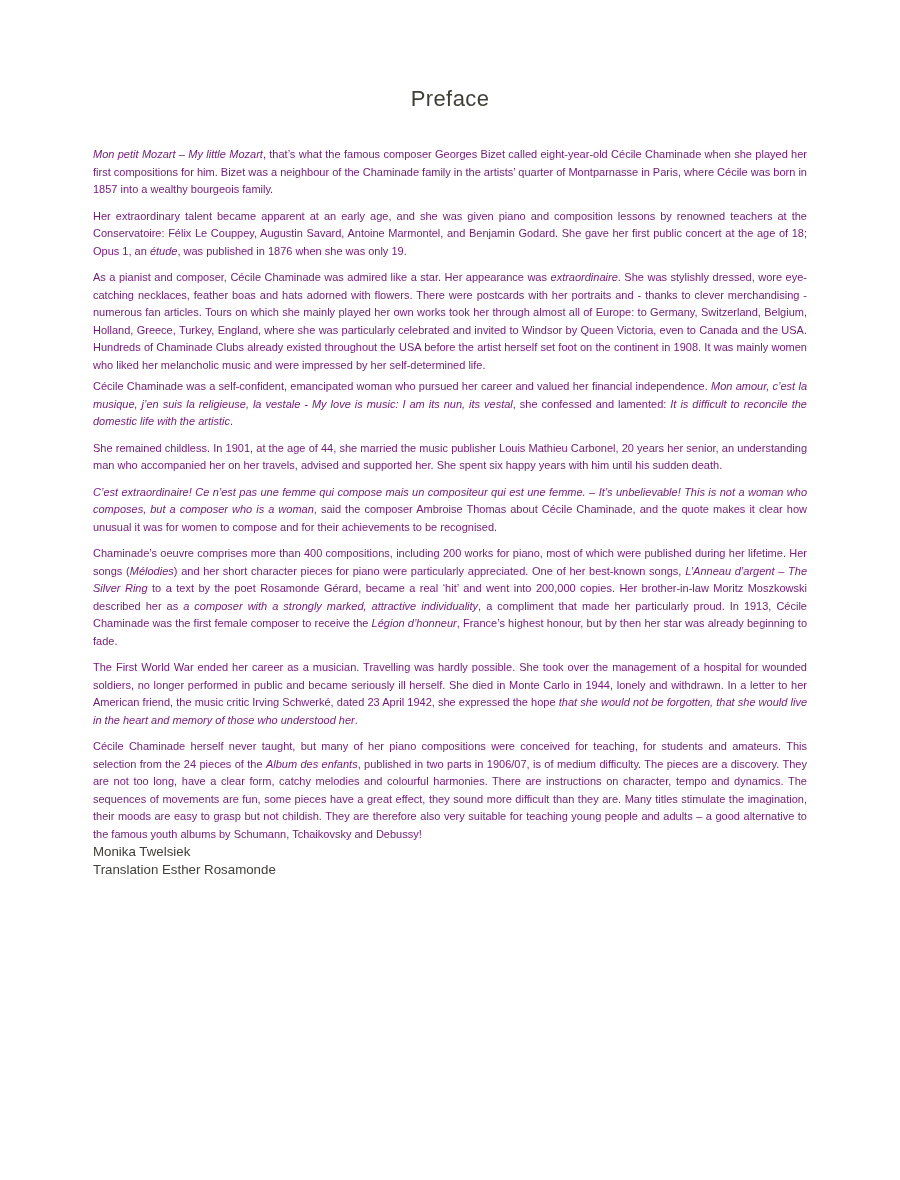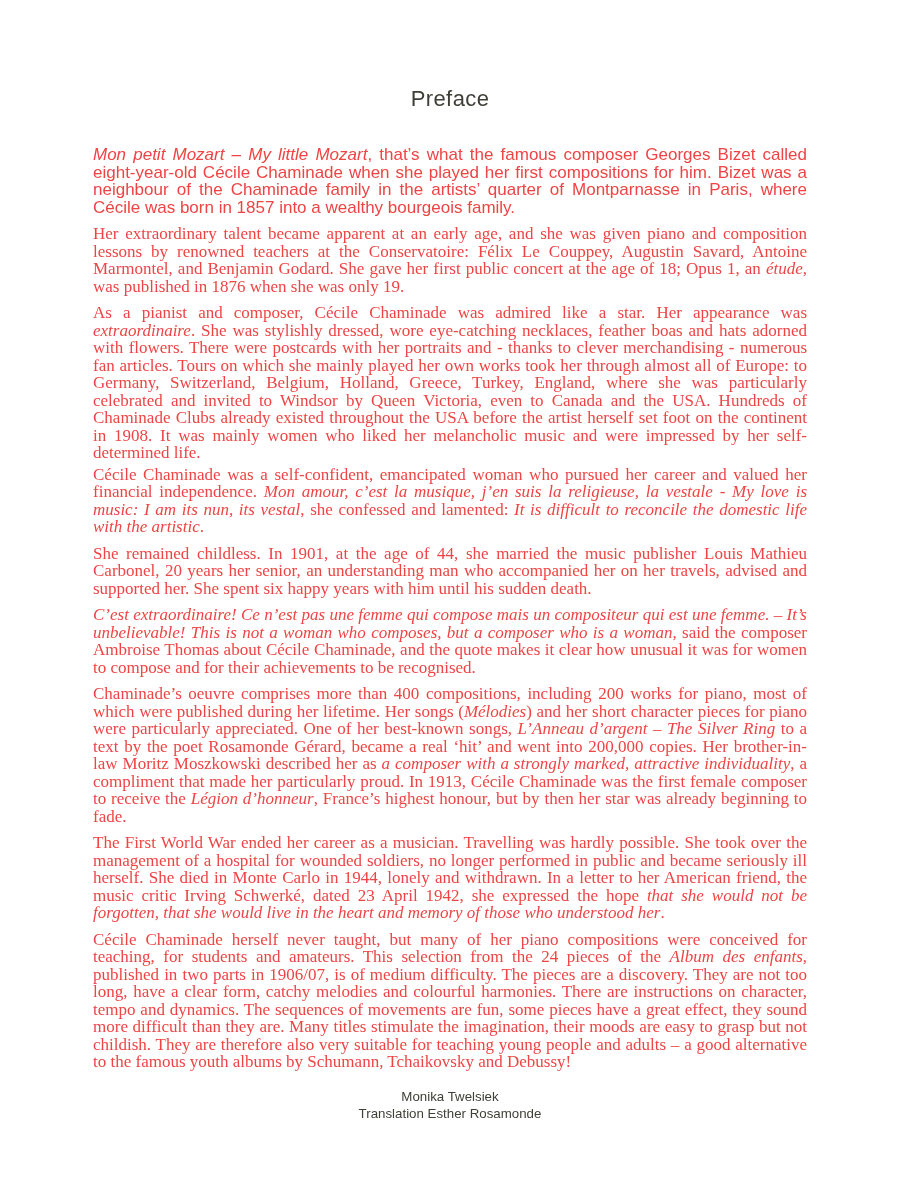--- a/index.html
+++ b/index.html
@@ -21,37 +21,35 @@
     margin: 0 0 34px 0;
     text-align: center;
     font-size: 22px;
     font-weight: 400;
     letter-spacing: 0.4px;
     color: #3f3e37;
   }
   .body-text p {
     margin: 0;
     text-align: justify;
-    font-size: 17px;
+    font-size: 11px;
     line-height: 17.5px;
-    color: #ef4444;
+    color: #701a75;
   }
   .body-text p + p {
     margin-top: 9px;
-    font-family: Liberation Serif, serif;
   }
   .body-text p.tight {
     margin-top: 4px;
   }
   .body-text em {
     font-style: italic;
   }
   .signature {
-    margin-top: 17px;
-    text-align: center;
+    text-align: left;
     font-size: 13.3px;
     line-height: 17.5px;
     color: #3f3e37;
   }
 </style>
 </head>
 <body>
 
 <div class="page">
   <h1 class="title">Preface</h1>

